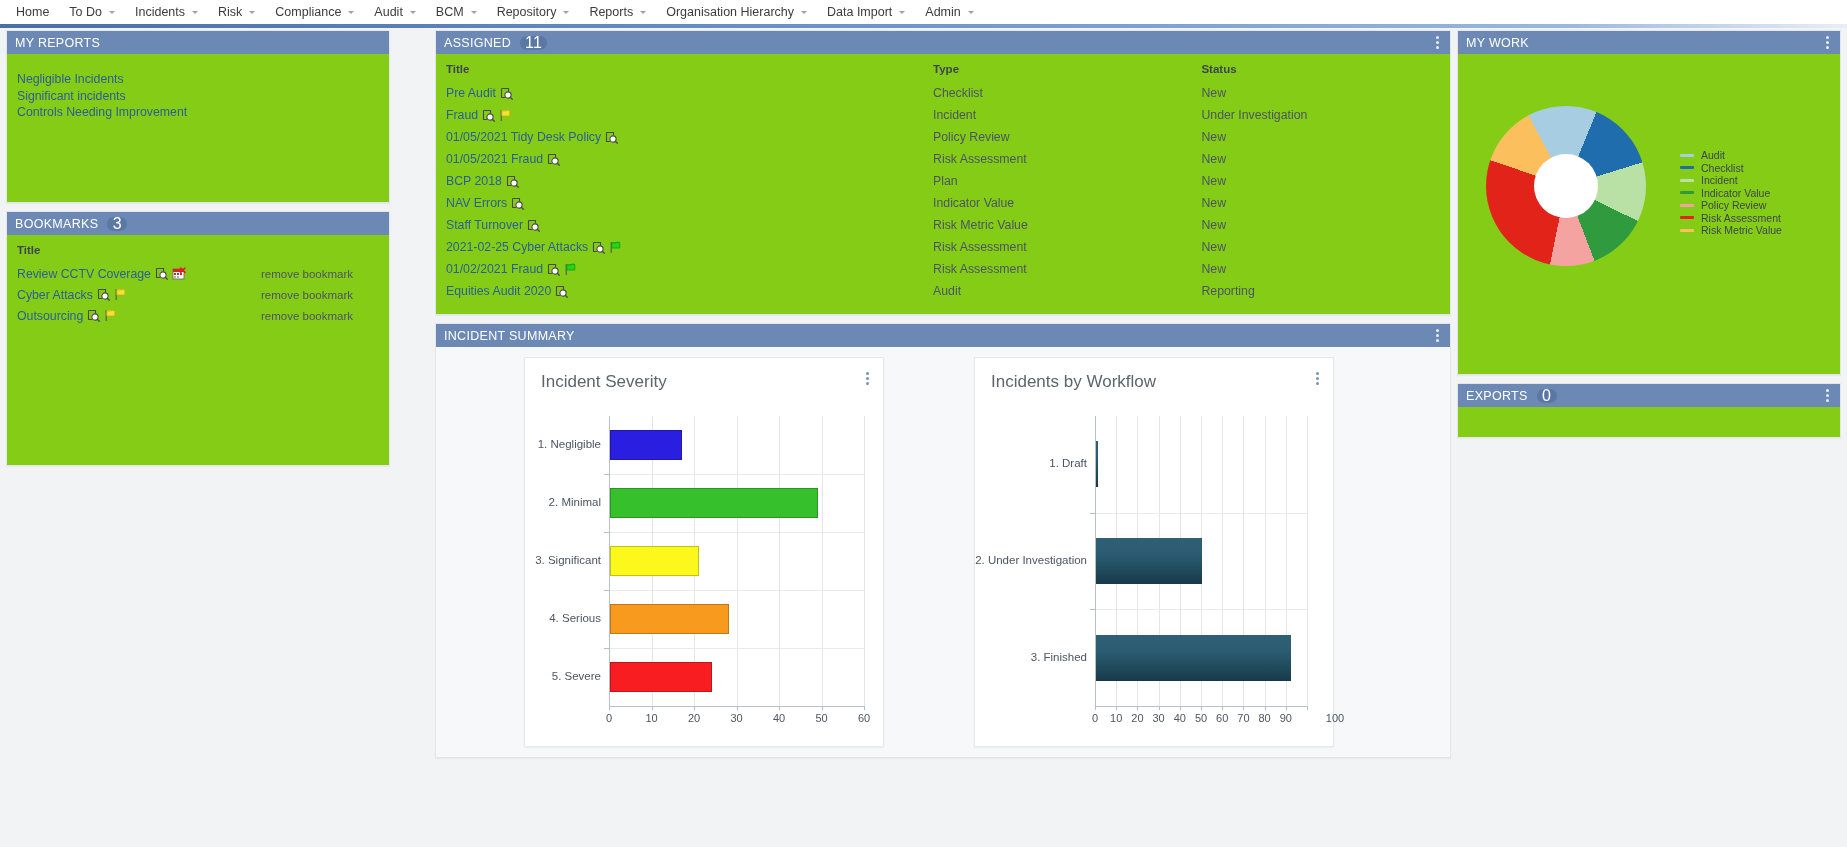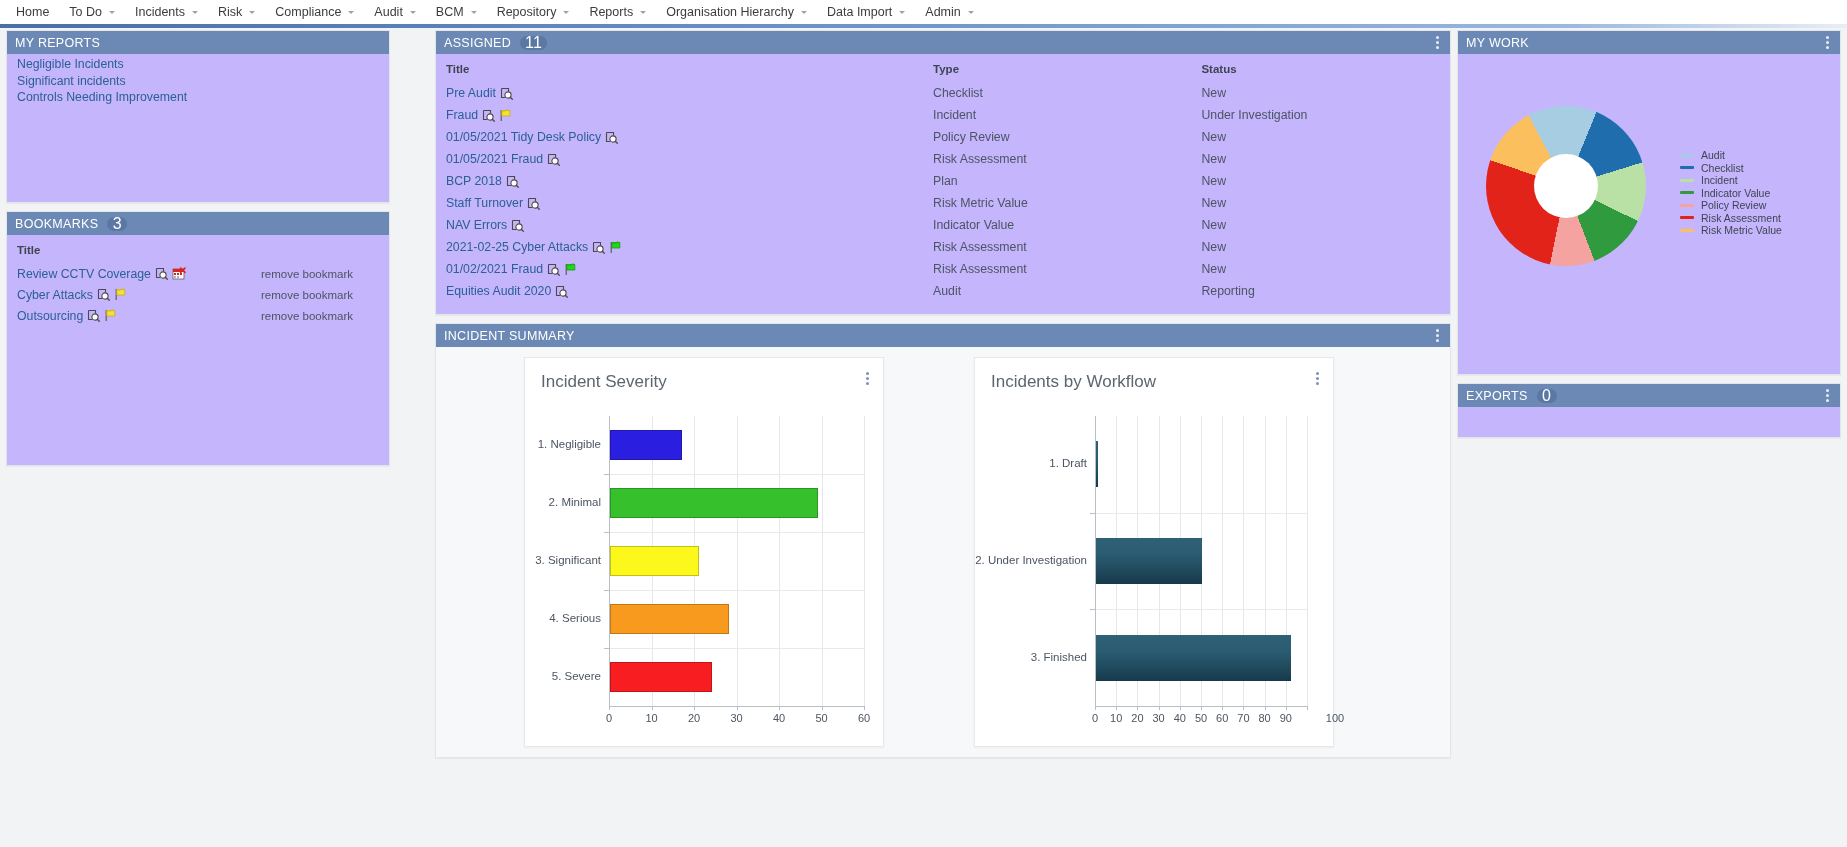--- a/index.html
+++ b/index.html
@@ -50,21 +50,21 @@
     gap: 6px;
     height: 823px;
     align-items: flex-start;
   }
   #col-left  { width: 384px; flex: none; }
   #col-mid   { flex: 1 1 auto; padding-left: 39px; }
   #col-right { width: 384px; flex: none; }
 
   
   .panel {
-    background: #c4b5fd;
+    background: #84cc16;
     border: 1px solid #e3e5e8;
     margin-bottom: 8px;
     box-shadow: 0 1px 1px rgba(0,0,0,0.04);
   }
   .panel-head {
     background: #6b89b4;
     color: #ffffff;
     height: 23px;
     display: flex;
     align-items: center;
@@ -91,21 +91,21 @@
     display: flex;
     flex-direction: column;
     gap: 2px;
     padding: 2px 3px;
     cursor: pointer;
   }
   .kebab i { width: 3px; height: 3px; background: #e8eef6; border-radius: 50%; display:block; }
   .panel-body { padding: 8px 10px 10px 10px; }
 
   
-  #myreports .panel-body { height: 148px; padding-top: 2px; }
+  #myreports .panel-body { height: 148px; padding-top: 17px; }
   .rep-link {
     display: block;
     color: #2b5f96;
     font-size: 12.3px;
     line-height: 16.5px;
     text-decoration: none;
     cursor: pointer;
     width: max-content;
   }
 
@@ -426,35 +426,35 @@
               <tr>
                 <td class="tlink"><span class="lbl">BCP 2018</span><span class="ico"><svg width="13" height="13" viewBox="0 0 13 13">
                       <path d="M1.5 1.5 h7 v3 M1.5 1.5 v9 h4" fill="none" stroke="#4a4a4a" stroke-width="1.1"></path>
                       <circle cx="8" cy="8" r="3.1" fill="#fff" stroke="#4a4a4a" stroke-width="1.1"></circle>
                       <path d="M10.3 10.3 L12.3 12.3" stroke="#4a4a4a" stroke-width="1.3" stroke-linecap="round"></path>
                     </svg></span></td>
                 <td>Plan</td>
                 <td>New</td>
               </tr>
               <tr>
+                <td class="tlink"><span class="lbl">NAV Errors</span><span class="ico"><svg width="13" height="13" viewBox="0 0 13 13">
+                      <path d="M1.5 1.5 h7 v3 M1.5 1.5 v9 h4" fill="none" stroke="#4a4a4a" stroke-width="1.1"></path>
+                      <circle cx="8" cy="8" r="3.1" fill="#fff" stroke="#4a4a4a" stroke-width="1.1"></circle>
+                      <path d="M10.3 10.3 L12.3 12.3" stroke="#4a4a4a" stroke-width="1.3" stroke-linecap="round"></path>
+                    </svg></span></td>
+                <td>Indicator Value</td>
+                <td>New</td>
+              </tr>
+              <tr>
                 <td class="tlink"><span class="lbl">Staff Turnover</span><span class="ico"><svg width="13" height="13" viewBox="0 0 13 13">
                       <path d="M1.5 1.5 h7 v3 M1.5 1.5 v9 h4" fill="none" stroke="#4a4a4a" stroke-width="1.1"></path>
                       <circle cx="8" cy="8" r="3.1" fill="#fff" stroke="#4a4a4a" stroke-width="1.1"></circle>
                       <path d="M10.3 10.3 L12.3 12.3" stroke="#4a4a4a" stroke-width="1.3" stroke-linecap="round"></path>
                     </svg></span></td>
                 <td>Risk Metric Value</td>
-                <td>New</td>
-              </tr>
-              <tr>
-                <td class="tlink"><span class="lbl">NAV Errors</span><span class="ico"><svg width="13" height="13" viewBox="0 0 13 13">
-                      <path d="M1.5 1.5 h7 v3 M1.5 1.5 v9 h4" fill="none" stroke="#4a4a4a" stroke-width="1.1"></path>
-                      <circle cx="8" cy="8" r="3.1" fill="#fff" stroke="#4a4a4a" stroke-width="1.1"></circle>
-                      <path d="M10.3 10.3 L12.3 12.3" stroke="#4a4a4a" stroke-width="1.3" stroke-linecap="round"></path>
-                    </svg></span></td>
-                <td>Indicator Value</td>
                 <td>New</td>
               </tr>
               <tr>
                 <td class="tlink"><span class="lbl">2021-02-25 Cyber Attacks</span><span class="ico"><svg width="13" height="13" viewBox="0 0 13 13">
                       <path d="M1.5 1.5 h7 v3 M1.5 1.5 v9 h4" fill="none" stroke="#4a4a4a" stroke-width="1.1"></path>
                       <circle cx="8" cy="8" r="3.1" fill="#fff" stroke="#4a4a4a" stroke-width="1.1"></circle>
                       <path d="M10.3 10.3 L12.3 12.3" stroke="#4a4a4a" stroke-width="1.3" stroke-linecap="round"></path>
                     </svg></span><span class="ico"><svg width="13" height="13" viewBox="0 0 13 13">
                       <path d="M2.2 1 v11" stroke="#555" stroke-width="1.1"></path>
                       <path d="M2.8 1.6 h8 v5.4 h-8 z" fill="#25d41b" stroke="#119c0c" stroke-width=".8"></path>

